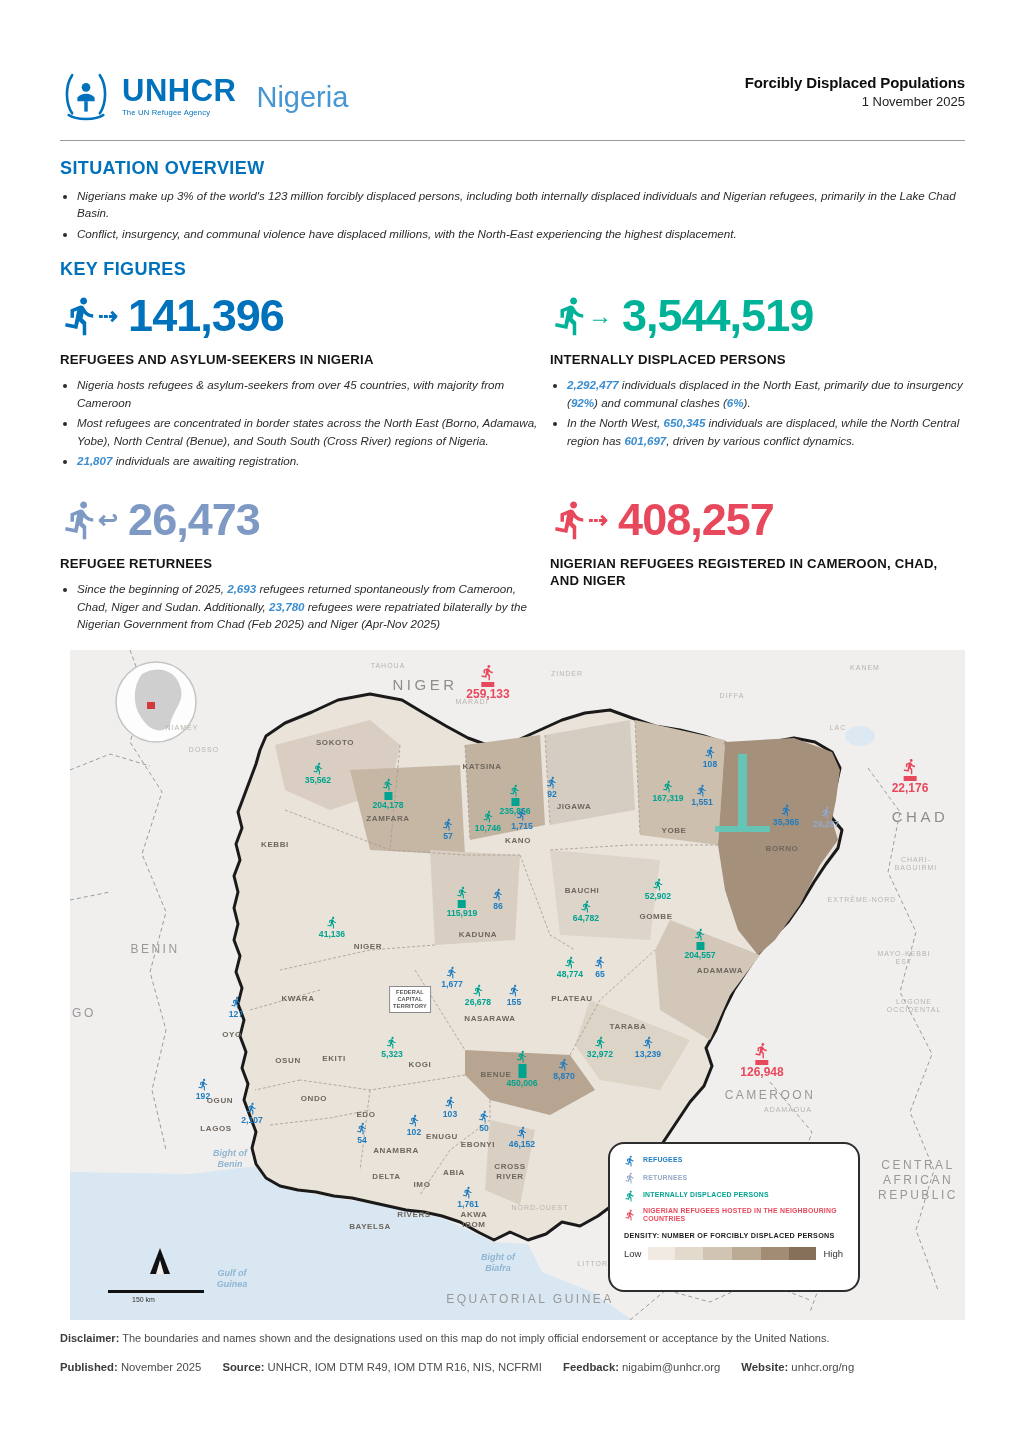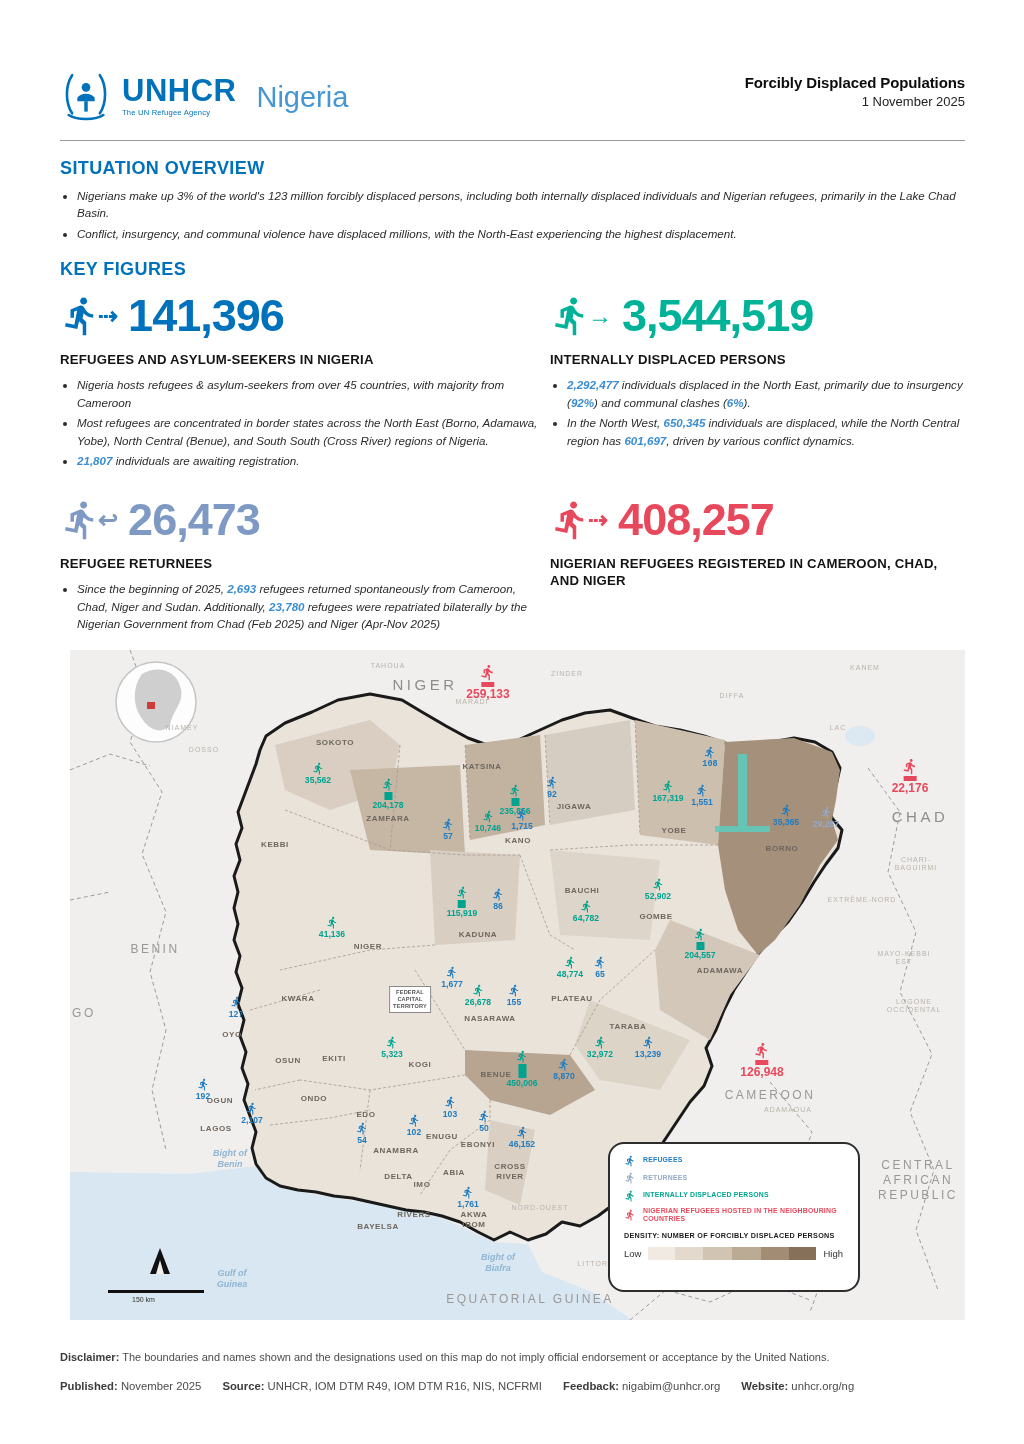--- a/index.html
+++ b/index.html
@@ -70,21 +70,21 @@
   .glab{font-size:9.5px;color:#333;}
 
   
   .globe{position:absolute;left:40px;top:6px;z-index:4;}
   .narrow{position:absolute;left:80px;top:598px;width:0;height:0;border-left:10px solid transparent;border-right:10px solid transparent;border-bottom:26px solid #111;z-index:5;}
   .narrow:after{content:"";position:absolute;left:-4px;top:12px;border-left:4px solid transparent;border-right:4px solid transparent;border-bottom:14px solid #f1efee;}
   .scaleline{position:absolute;left:38px;top:640px;width:96px;height:3px;background:#111;z-index:5;}
   .scalelab{position:absolute;left:62px;top:646px;font-size:7px;color:#333;z-index:5;}
 
   
-  .disclaimer{font-size:11px;color:#4c4c4c;margin-top:30px;line-height:1.45;}
+  .disclaimer{font-size:11px;color:#4c4c4c;margin-top:11px;line-height:1.45;}
   .disclaimer b{color:#3c3c3c;}
   .footer{font-size:11.3px;color:#4c4c4c;margin-top:14px;}
   .footer b{color:#3c3c3c;}
   .footer .item{margin-right:18px;}
   .footer a{color:#4c4c4c;text-decoration:none;}
 </style>
 </head>
 <body>
 
 <svg width="0" height="0" style="position:absolute" aria-hidden="true">
@@ -358,21 +358,21 @@
               <use href="#runner"></use>
             </svg>
             <span class="fv">92</span>
           </div>
           <div class="fig ref" style="left: 632px; top: 134px;">
             <svg class="pi" viewBox="0 0 24 24">
               <use href="#runner"></use>
             </svg>
             <span class="fv">1,551</span>
           </div>
-          <div class="fig ref" style="left: 640px; top: 96px; font-family: Liberation Mono, monospace;">
+          <div class="fig ref" style="left: 640px; top: 96px;">
             <svg class="pi" viewBox="0 0 24 24">
               <use href="#runner"></use>
             </svg>
             <span class="fv">108</span>
           </div>
           <div class="fig ref" style="left: 716px; top: 154px;">
             <svg class="pi" viewBox="0 0 24 24">
               <use href="#runner"></use>
             </svg>
             <span class="fv">35,365</span>
@@ -508,35 +508,35 @@
           <div class="ml st" style="left: 408px; top: 280px;">KADUNA</div>
           <div class="ml st" style="left: 298px; top: 292px;">NIGER</div>
           <div class="ml st" style="left: 228px; top: 344px;">KWARA</div>
           <div class="ml st" style="left: 162px; top: 380px;">OYO</div>
           <div class="ml st" style="left: 218px; top: 406px;">OSUN</div>
           <div class="ml st" style="left: 264px; top: 404px;">EKITI</div>
           <div class="ml st" style="left: 244px; top: 444px;">ONDO</div>
           <div class="ml st" style="left: 150px; top: 446px;">OGUN</div>
           <div class="ml st" style="left: 146px; top: 474px;">LAGOS</div>
           <div class="ml st" style="left: 296px; top: 460px;">EDO</div>
-          <div class="ml st" style="left: 312px; top: 522px; padding-left: 33px;">DELTA</div>
+          <div class="ml st" style="left: 300px; top: 522px; padding-left: 33px;">DELTA</div>
           <div class="ml st" style="left: 502px; top: 344px;">PLATEAU</div>
           <div class="ml st" style="left: 420px; top: 364px;">NASARAWA</div>
           <div class="ml st" style="left: 426px; top: 420px;">BENUE</div>
           <div class="ml st" style="left: 558px; top: 372px;">TARABA</div>
           <div class="ml st" style="left: 350px; top: 410px;">KOGI</div>
           <div class="ml st" style="left: 372px; top: 482px;">ENUGU</div>
           <div class="ml st" style="left: 326px; top: 496px;">ANAMBRA</div>
           <div class="ml st" style="left: 408px; top: 490px;">EBONYI</div>
           <div class="ml st" style="left: 440px; top: 512px;">CROSS
 RIVER</div>
           <div class="ml st" style="left: 384px; top: 518px;">ABIA</div>
           <div class="ml st" style="left: 352px; top: 530px;">IMO</div>
           <div class="ml st" style="left: 344px; top: 560px;">RIVERS</div>
-          <div class="ml st" style="left: 308px; top: 572px;">BAYELSA</div>
+          <div class="ml st" style="left: 300px; top: 572px;">BAYELSA</div>
           <div class="ml st" style="left: 404px; top: 560px;">AKWA
 IBOM</div>
           <div class="ml co" style="left: 355px; top: 26px;">NIGER</div>
           <div class="ml co" style="left: 850px; top: 158px;">CHAD</div>
           <div class="ml co2" style="left: 700px; top: 438px;">CAMEROON</div>
           <div class="ml co2" style="left: 85px; top: 292px;">BENIN</div>
           <div class="ml co2" style="left: 8px; top: 356px;">OGO</div>
           <div class="ml co2" style="left: 848px; top: 508px;">CENTRAL
 AFRICAN
 REPUBLIC</div>

